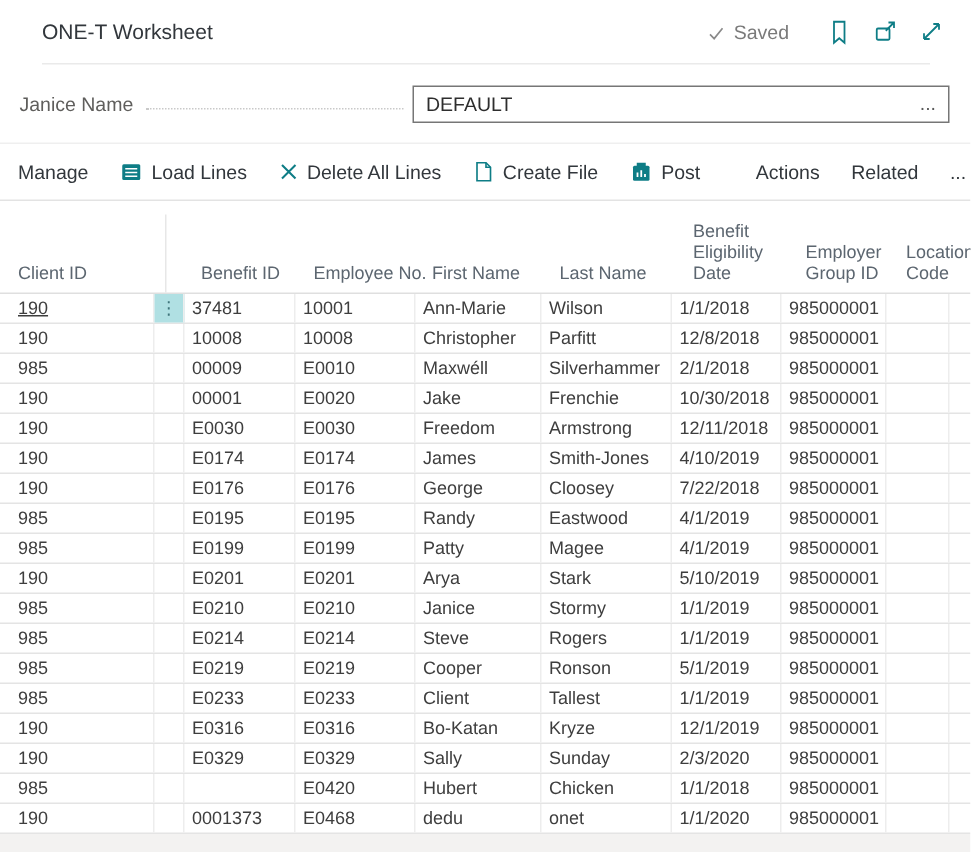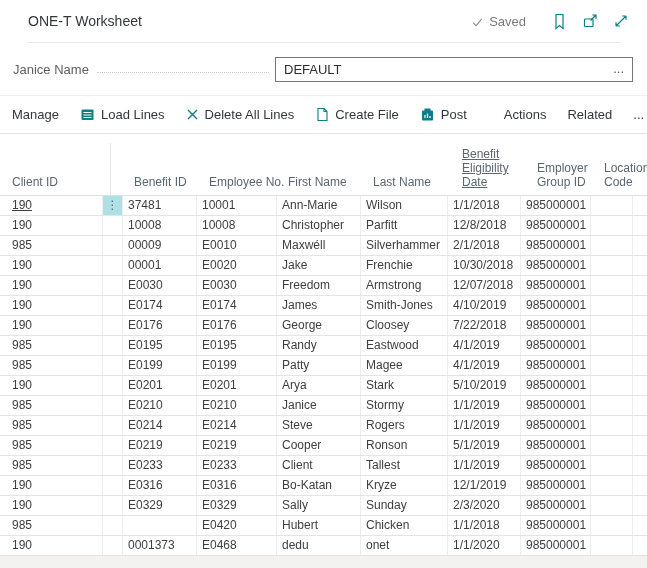--- a/index.html
+++ b/index.html
@@ -35,21 +35,21 @@
   .tb-item svg{display:block;}
   .tb-sep{width:1px;height:19px;background:#d2d2d2;margin:0 16px 0 0;}
   .tb-spacer{flex:1;}
   .divider3{border-top:1px solid #e3e3e3;}
 
   
   .grid-header{height:62px;position:relative;box-sizing:border-box;border-bottom:1px solid #dfdfdf;
     font-size:12px;color:#5c6670;}
   .hcell{position:absolute;bottom:6px;white-space:pre-line;line-height:14px;cursor:pointer;}
   .h-client{left:12px;}  .h-benefit{left:134px;} .h-emp{left:209px;} .h-first{left:288px;}
-  .h-last{left:373px;}   .h-date{left:462px;text-decoration:underline;}    .h-egroup{left:537px;} .h-loc{left:604px;width:60px;}
+  .h-last{left:373px;}   .h-date{left:462px;}    .h-egroup{left:537px;} .h-loc{left:604px;width:60px;}
   .hv-line{position:absolute;left:110px;top:9px;bottom:0;width:1px;background:#e7e7e7;}
 
   .grid-body{font-size:12px;color:#3e3e3e;}
   .row{display:flex;height:20px;box-sizing:border-box;border-bottom:1px solid #e4e4e4;background:#fff;}
   .cell{box-sizing:border-box;border-right:1px solid #ededed;padding:0 4px 0 5px;line-height:19px;
     overflow:hidden;white-space:nowrap;cursor:default;}
   .c-client{width:103px;padding-left:12px;}
   .c-opts{width:20px;padding:0;text-align:center;}
   .c-benefit{width:74px;} .c-emp{width:80px;} .c-first{width:84px;} .c-last{width:87px;}
   .c-date{width:73px;} .c-egroup{width:70px;} .c-loc{width:42px;}
@@ -219,21 +219,21 @@
     <span class="cell c-loc"></span>
     <span class="cell c-stub"></span>
   </div>
       <div class="row">
     <span class="cell c-client">190</span>
     <span class="cell c-opts"></span>
     <span class="cell c-benefit">E0030</span>
     <span class="cell c-emp">E0030</span>
     <span class="cell c-first">Freedom</span>
     <span class="cell c-last">Armstrong</span>
-    <span class="cell c-date">12/07/2018</span>
+    <span class="cell c-date">12/11/2018</span>
     <span class="cell c-egroup">985000001</span>
     <span class="cell c-loc"></span>
     <span class="cell c-stub"></span>
   </div>
       <div class="row">
     <span class="cell c-client">190</span>
     <span class="cell c-opts"></span>
     <span class="cell c-benefit">E0174</span>
     <span class="cell c-emp">E0174</span>
     <span class="cell c-first">James</span>

